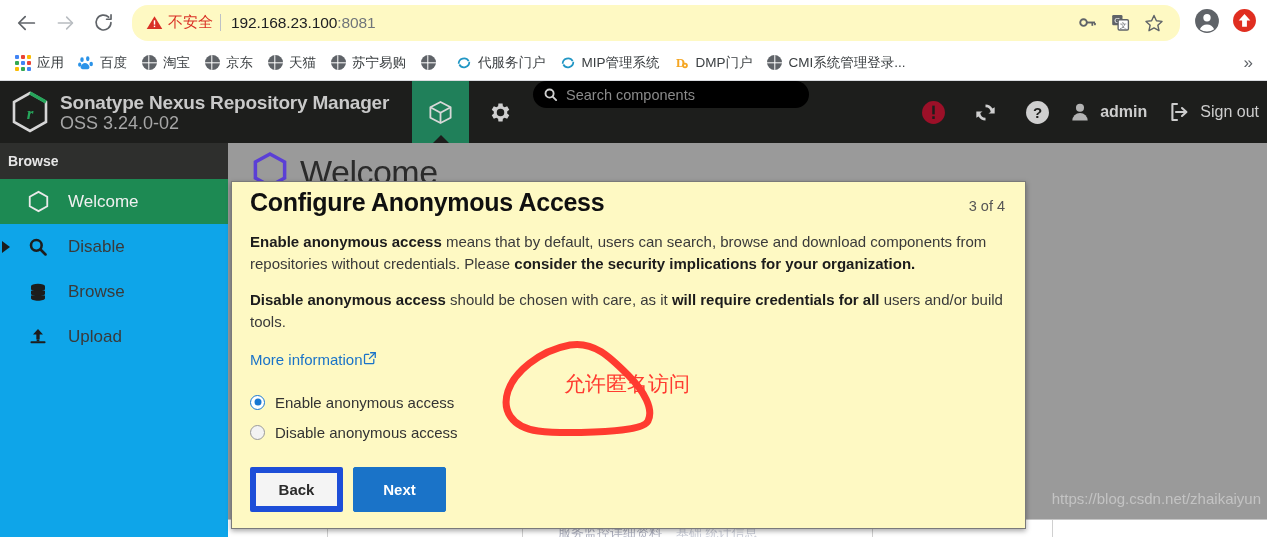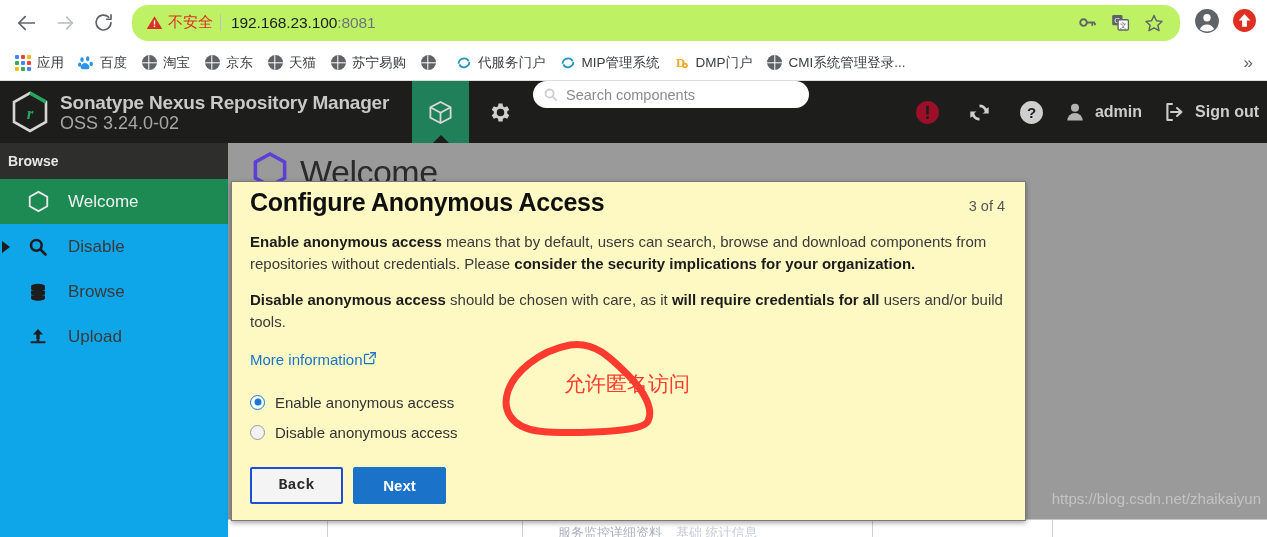--- a/index.html
+++ b/index.html
@@ -25,21 +25,21 @@
     display: flex; align-items: center; justify-content: center;
     color: #5f6368;
     flex: 0 0 auto;
     margin-right: 4px;
   }
   .nav-btn.reload { margin-right: 12px; }
 
   .omnibox {
     flex: 1 1 auto;
     height: 36px;
-    background: #bef264;
+    background: #fef9c3;
     border-radius: 16px;
     display: flex;
     align-items: center;
     padding: 0 6px 0 14px;
     min-width: 0;
   }
   .warn-icon { color: #d93025; display:flex; align-items:center; margin-right: 5px; }
   .warn-text {
     color: #d93025;
     font-size: 15px;
@@ -132,41 +132,41 @@
   .nx-tab .notch {
     position: absolute; bottom: -1px; left: 50%; transform: translateX(-50%);
     width: 0; height: 0;
     border-left: 9px solid transparent;
     border-right: 9px solid transparent;
     border-bottom: 9px solid #1d1e1c;
   }
   .nx-gear { width: 62px; display: flex; align-items: center; justify-content: center; flex: 0 0 auto;}
   .nx-search {
     width: 276px; height: 27px;
-    background: #ffffff;
+    background: #000000;
     border-radius: 14px;
     display: flex; align-items: center;
     padding: 0 10px;
     flex: 0 0 auto;
     margin-left: 2px;
   }
   .nx-search-ico { color: #cfcfcf; margin-right: 8px; display:flex; }
   .nx-search-ph { color: #8b8b8b; font-size: 14.5px; }
 
   .nx-right {
     margin-left: auto;
     display: flex; align-items: center;
     gap: 0px;
     padding-right: 8px;
   }
   .nx-ic { width: 52px; display: flex; align-items: center; justify-content: center; }
   .nx-user { display: flex; align-items: center; gap: 9px; padding: 0 14px 0 6px; }
   .nx-user-name { color: #cdcdcd; font-size: 16px; font-weight: bold; }
   .nx-signout { display: flex; align-items: center; gap: 9px; padding-left: 6px; }
-  .nx-signout-label { color: #cdcdcd; font-size: 16px; font-weight: bold; }
+  .nx-signout-label { color: #cdcdcd; font-size: 16px; font-weight: normal; }
 
   .nx-body { display: flex; height: calc(537px - 81px - 62px); }
 
   .nx-sidebar {
     width: 228px;
     background: #0ea5e9;
     flex: 0 0 auto;
     position: relative;
     text-align: center;
   }
@@ -293,21 +293,21 @@
 
   .modal-buttons { display: flex; gap: 10px; margin-top: 20px; }
   .btn {
     font-size: 15px;
     font-weight: bold;
     padding: 8px 0;
     width: 93px;
     text-align: center;
     border-radius: 2px;
   }
-  .btn-back { background: #f4f4f4; border: 2px solid #1d4ed8; color: #2b2b2b; font-family: Liberation Mono, monospace; }
+  .btn-back { background: #f4f4f4; border: 6px solid #1d4ed8; color: #2b2b2b; }
   .btn-next { background: #1a73c8; border: 1px solid #1a73c8; color: #ffffff; }
 
   .annotation {
     position: absolute;
     left: 266px; top: 153px;
     width: 175px; height: 105px;
     pointer-events: none;
   }
   .annotation-text {
     position: absolute;

